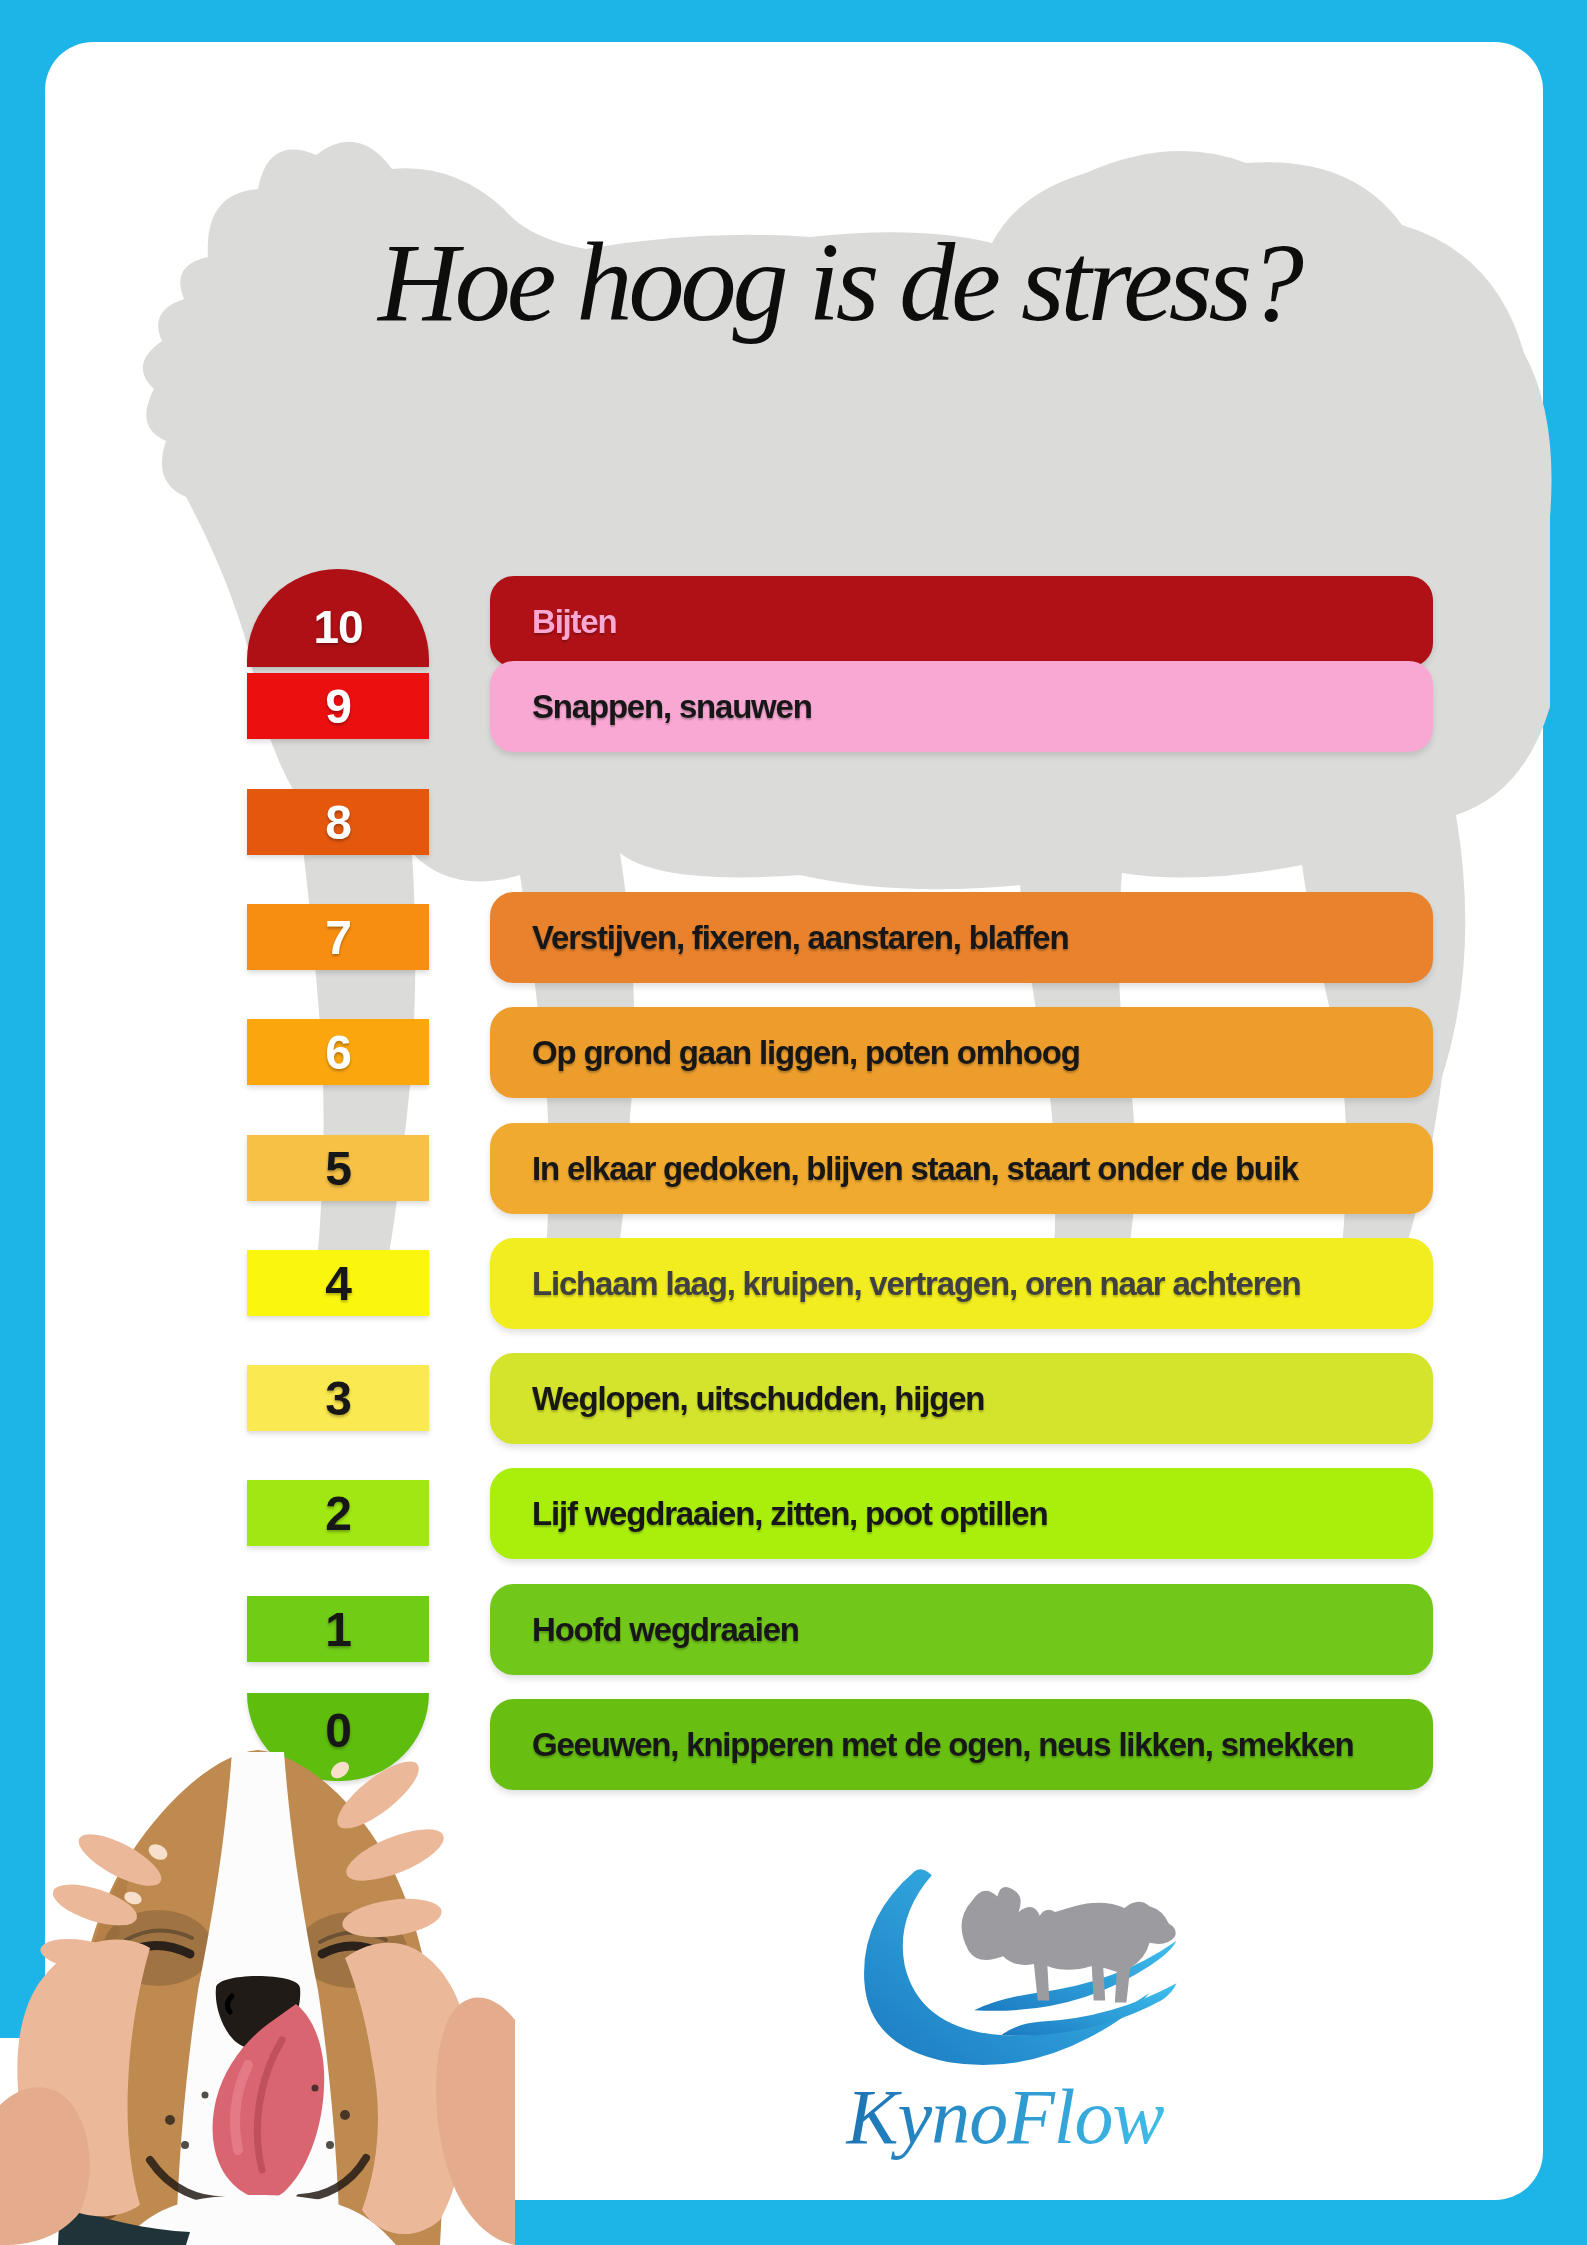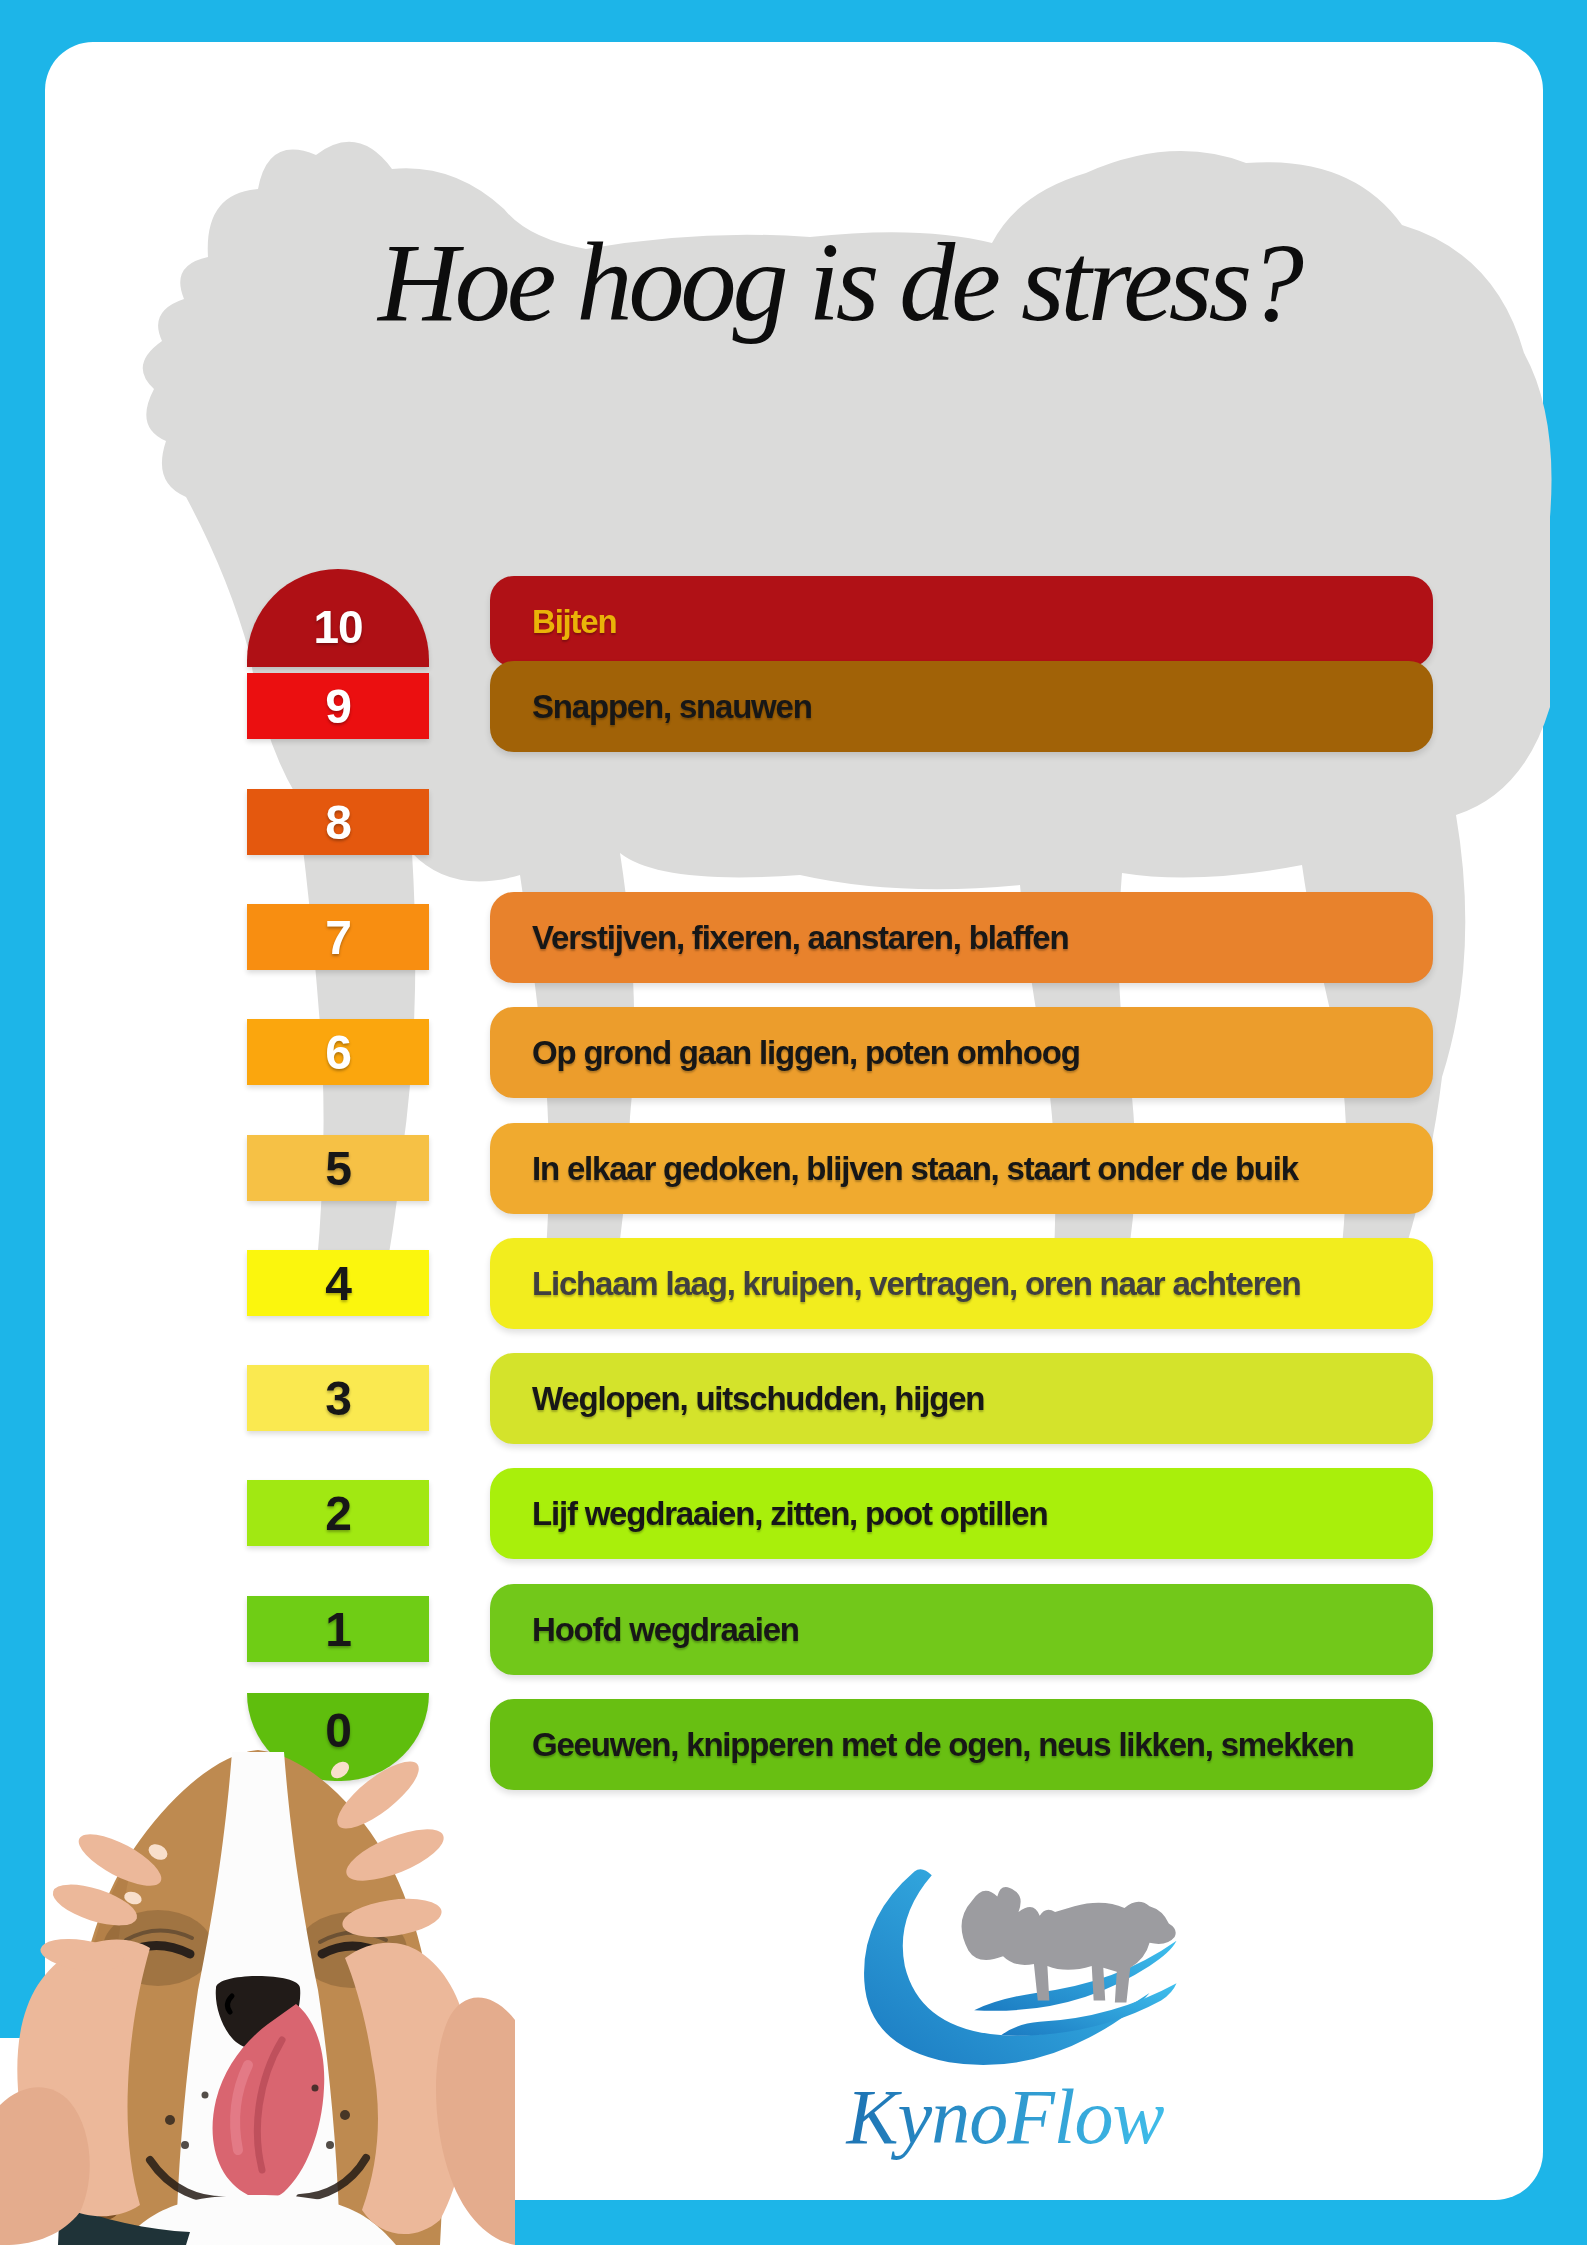--- a/index.html
+++ b/index.html
@@ -113,26 +113,26 @@
     </svg>
     <div class="logo-text">KynoFlow</div>
   </div>
 
 </div>
 
 <div class="scale-rows" id="scale-rows">
     <div class="row" style="top: 576px;">
     <div class="num dome-top" style="background: rgb(175, 16, 21); color: rgb(255, 255, 255);">10</div>
     <div class="bar" style="background: rgb(176, 17, 22);">
-      <span class="bar-label" style="color: #eab308;">Bijten</span>
+      <span class="bar-label" style="color: #f9a8d4;">Bijten</span>
     </div>
   </div>
     <div class="row" style="top: 661px;">
     <div class="num" style="background: rgb(235, 15, 16); color: rgb(255, 255, 255);">9</div>
-    <div class="bar" style="background: #a16207;">
+    <div class="bar" style="background: #f9a8d4;">
       <span class="bar-label" style="color: rgb(23, 23, 23);">Snappen, snauwen</span>
     </div>
   </div>
     <div class="row" style="top: 777px;">
     <div class="num" style="background: rgb(228, 88, 14); color: rgb(255, 255, 255);">8</div>
   </div>
     <div class="row" style="top: 892px;">
     <div class="num" style="background: rgb(248, 142, 17); color: rgb(255, 255, 255);">7</div>
     <div class="bar" style="background: rgb(232, 130, 44);">
       <span class="bar-label" style="color: rgb(23, 23, 23);">Verstijven, fixeren, aanstaren, blaffen</span>

